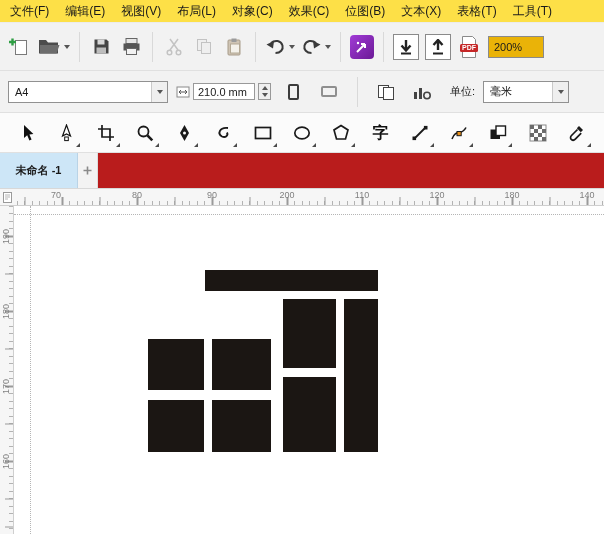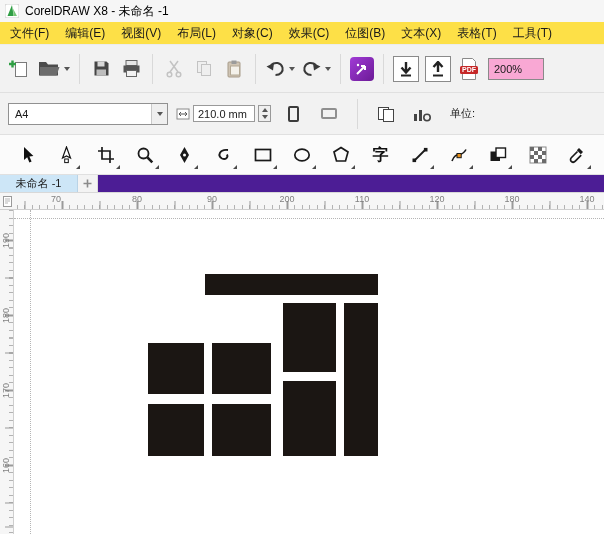--- a/index.html
+++ b/index.html
@@ -23,21 +23,21 @@
   .tbtn { height:36px; min-width:30px; display:flex; align-items:center;
           justify-content:center; border:none; background:transparent; padding:0 3px; }
   .caret { width:0; height:0; border-left:3.5px solid transparent;
            border-right:3.5px solid transparent; border-top:4px solid #555; margin-left:3px; }
   .sep { width:1px; height:30px; background:#d9d9d9; margin:0 6px; flex:0 0 auto; }
   .purple-btn { width:24px; height:24px; border-radius:4px;
                 background:linear-gradient(135deg,#a13bd6,#6b1a96);
                 display:flex; align-items:center; justify-content:center; }
   .boxbtn { width:26px; height:26px; border:1px solid #8a8a8a; background:#fff;
             display:flex; align-items:center; justify-content:center; }
-  .zoombox { width:56px; height:22px; border:1px solid #8a8a8a; background:#f9a8d4;
+  .zoombox { width:56px; height:22px; border:1px solid #8a8a8a; background:#eab308;
              display:flex; align-items:center; padding-left:5px; font-size:11px;
              margin-left:4px; flex:0 0 auto; }
 
   
   .propbar { height:42px; background:#f2f2f2; border-bottom:1px solid #e0e0e0;
              display:flex; align-items:center; padding:0 8px; gap:8px;
              font-size:11px; flex:0 0 auto; }
   .select { height:22px; background:#fff; border:1px solid #919191;
             display:flex; align-items:center; }
   .select .val { flex:1; padding-left:6px; }
@@ -64,22 +64,22 @@
   .toolbox { height:40px; background:#fbfbfb; border-bottom:1px solid #e0e0e0;
              display:flex; align-items:center; justify-content:space-between;
              padding:0 12px; flex:0 0 auto; }
   .tool { position:relative; width:30px; height:30px; display:flex; align-items:center;
           justify-content:center; background:transparent; border:none; }
   .tool.fly::after { content:""; position:absolute; right:1px; bottom:1px;
                      border-left:4px solid transparent; border-bottom:4px solid #4a4a4a; }
   .texttool { font-size:16px; font-weight:600; color:#111; line-height:1; }
 
   
-  .tabbar { height:18px; background:#4c1d95; display:flex; align-items:stretch;
-            border-bottom:1px solid #d8d8d8; flex:0 0 auto; }
+  .tabbar { height:36px; background:#b91c1c; display:flex; align-items:stretch;
+            border-bottom:1px solid #d8d8d8; flex:0 0 auto;font-weight:bold; }
   .tab { width:78px; background:#cde6f7; display:flex; align-items:center;
          justify-content:center; font-size:11px; border-right:1px solid #b9d3e6; }
   .tab-add { width:20px; background:#f3f3f3; display:flex; align-items:center;
              justify-content:center; border-right:1px solid #ddd; }
 
   
   .hruler { position:relative; height:17px; background:#f6f6f6;
             border-bottom:1px solid #cfcfcf; flex:0 0 auto; }
   .hruler .corner { position:absolute; left:0; top:0; width:14px; height:17px;
                     display:flex; align-items:center; justify-content:center; }
@@ -118,30 +118,20 @@
   .sq-left .stripe-v  { left:56px; top:0; width:8px; height:100%; }
   .sq-left .stripe-h  { left:0; top:51px; width:100%; height:10px; }
 
   svg { display:block; }
 </style>
 </head>
 <body>
 
 <div class="window">
 
-  <div class="titlebar">
-    <span>
-      <svg width="14" height="14" viewBox="0 0 14 14">
-        <rect width="14" height="14" rx="2" fill="#ffffff" stroke="#cfcfcf"></rect>
-        <path d="M2.5 12 L7 1 L8.6 12 Z" fill="#2f9e44"></path>
-        <path d="M8.6 12 L8 4.5 L12 12 Z" fill="#74c476"></path>
-      </svg>
-    </span>
-    <span class="title">CorelDRAW X8 - 未命名 -1</span>
-  </div>
 
   <div class="menubar">
     <span>文件(F)</span>
     <span>编辑(E)</span>
     <span>视图(V)</span>
     <span>布局(L)</span>
     <span>对象(C)</span>
     <span>效果(C)</span>
     <span>位图(B)</span>
     <span>文本(X)</span>
@@ -318,20 +308,26 @@
       <span>
         <svg width="20" height="18" viewBox="0 0 20 18">
           <rect x="2" y="9" width="3" height="7" fill="#444"></rect>
           <rect x="7" y="5" width="3" height="11" fill="#444"></rect>
           <circle cx="15" cy="12.5" r="3.2" fill="none" stroke="#444" stroke-width="1.6"></circle>
         </svg>
       </span>
     </button>
 
     <span class="units-lab">单位:</span>
+    <span class="select" style="width:86px;">
+      <span class="val">毫米</span>
+      <span class="dd">
+          <span class="caret" style="margin:0"></span>
+        </span>
+    </span>
   </div>
 
   <div class="toolbox">
     <button class="tool">
       <span>
         <svg width="15" height="18" viewBox="0 0 15 18">
           <path d="M4 1 L4 14 L7.2 11.2 L9.4 16.6 L11.6 15.6 L9.4 10.4 L13.4 10 Z" fill="#101010"></path>
         </svg>
       </span>
     </button>

